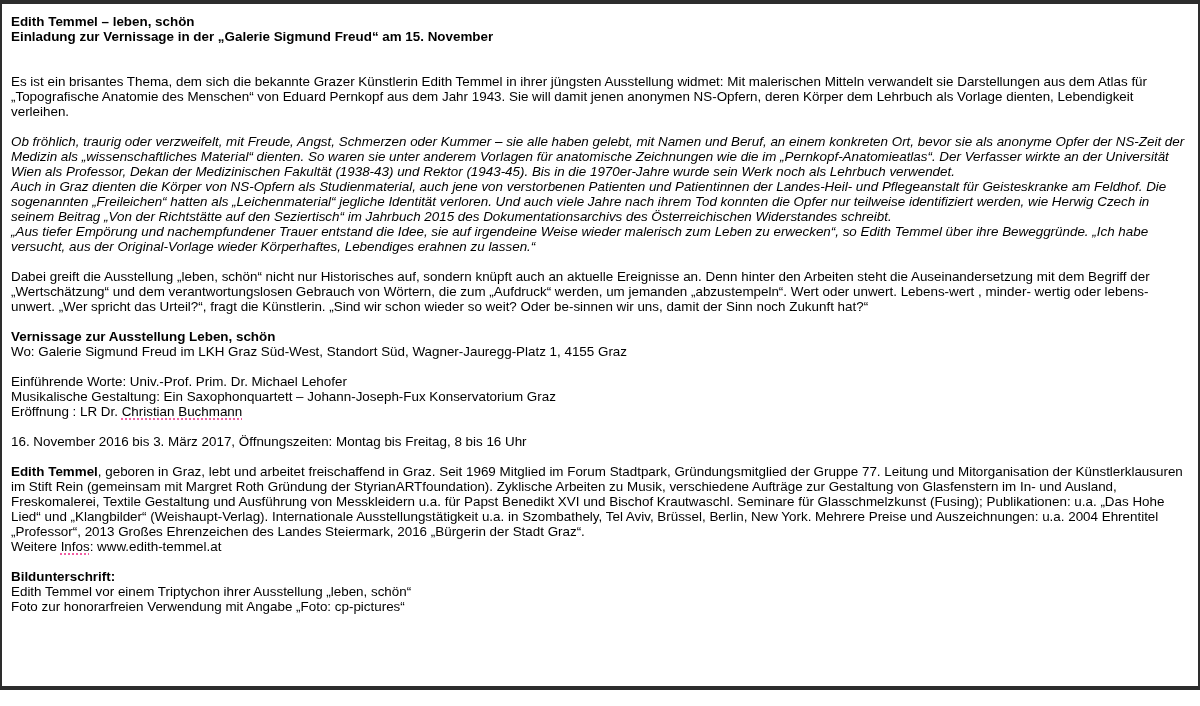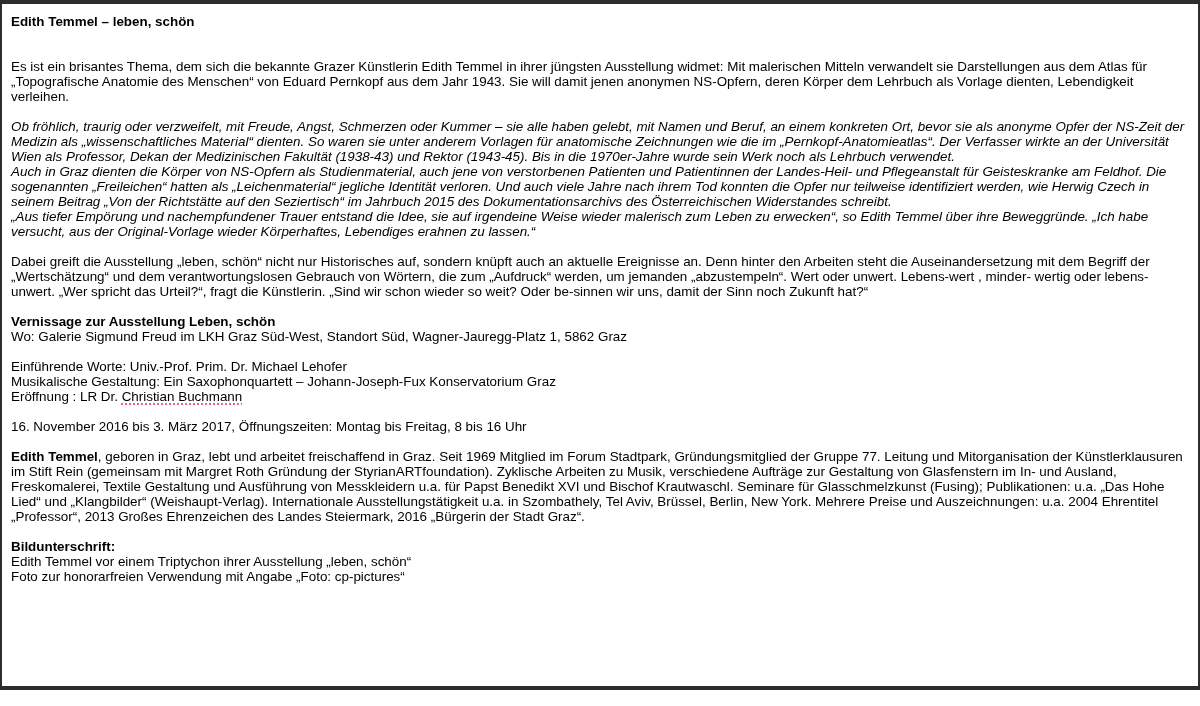--- a/index.html
+++ b/index.html
@@ -32,49 +32,51 @@
     text-underline-offset: 2px;
   }
 </style>
 </head>
 <body>
 
 <div class="doc">
 
   <div class="block title-block">
     <div class="bold">Edith Temmel – leben, schön</div>
+    <div class="bold">Einladung zur Vernissage in der „Galerie Sigmund Freud“ am 15. November</div>
   </div>
 
   <div class="block">Es ist ein brisantes Thema, dem sich die bekannte Grazer Künstlerin Edith Temmel in ihrer jüngsten Ausstellung widmet: Mit malerischen Mitteln verwandelt sie Darstellungen aus dem Atlas für „Topografische Anatomie des Menschen“ von Eduard Pernkopf aus dem Jahr 1943. Sie will damit jenen anonymen NS-Opfern, deren Körper dem Lehrbuch als Vorlage dienten, Lebendigkeit verleihen.</div>
 
   <div class="block">
     <div class="seg">Ob fröhlich, traurig oder verzweifelt, mit Freude, Angst, Schmerzen oder Kummer – sie alle haben gelebt, mit Namen und Beruf, an einem konkreten Ort, bevor sie als anonyme Opfer der NS-Zeit der Medizin als „wissenschaftliches Material“ dienten. So waren sie unter anderem Vorlagen für anatomische Zeichnungen wie die im „Pernkopf-Anatomieatlas“. Der Verfasser wirkte an der Universität Wien als Professor, Dekan der Medizinischen Fakultät (1938-43) und Rektor (1943-45). Bis in die 1970er-Jahre wurde sein Werk noch als Lehrbuch verwendet.</div>
     <div class="seg">Auch in Graz dienten die Körper von NS-Opfern als Studienmaterial, auch jene von verstorbenen Patienten und Patientinnen der Landes-Heil- und Pflegeanstalt für Geisteskranke am Feldhof. Die sogenannten „Freileichen“ hatten als „Leichenmaterial“ jegliche Identität verloren. Und auch viele Jahre nach ihrem Tod konnten die Opfer nur teilweise identifiziert werden, wie Herwig Czech in seinem Beitrag „Von der Richtstätte auf den Seziertisch“ im Jahrbuch 2015 des Dokumentationsarchivs des Österreichischen Widerstandes schreibt.</div>
     <div class="seg">„Aus tiefer Empörung und nachempfundener Trauer entstand die Idee, sie auf irgendeine Weise wieder malerisch zum Leben zu erwecken“, so Edith Temmel über ihre Beweggründe. „Ich habe versucht, aus der Original-Vorlage wieder Körperhaftes, Lebendiges erahnen zu lassen.“</div>
   </div>
 
   <div class="block">Dabei greift die Ausstellung „leben, schön“ nicht nur Historisches auf, sondern knüpft auch an aktuelle Ereignisse an. Denn hinter den Arbeiten steht die Auseinandersetzung mit dem Begriff der „Wertschätzung“ und dem verantwortungslosen Gebrauch von Wörtern, die zum „Aufdruck“ werden, um jemanden „abzustempeln“. Wert oder unwert. Lebens-wert , minder- wertig oder lebens-unwert. „Wer spricht das Urteil?“, fragt die Künstlerin. „Sind wir schon wieder so weit? Oder be-sinnen wir uns, damit der Sinn noch Zukunft hat?“</div>
 
   <div class="block">
     <div class="bold">Vernissage zur Ausstellung Leben, schön</div>
-    <div>Wo: Galerie Sigmund Freud im LKH Graz Süd-West, Standort Süd, Wagner-Jauregg-Platz 1, 5862 Graz</div>
+    <div>Wo: Galerie Sigmund Freud im LKH Graz Süd-West, Standort Süd, Wagner-Jauregg-Platz 1, 4155 Graz</div>
   </div>
 
   <div class="block">
     <div>Einführende Worte: Univ.-Prof. Prim. Dr. Michael Lehofer</div>
     <div>Musikalische Gestaltung: Ein Saxophonquartett – Johann-Joseph-Fux Konservatorium Graz</div>
     <div><span>Eröffnung : LR Dr. </span><span class="spell">Christian Buchmann</span></div>
   </div>
 
   <div class="block">
     <div>16. November 2016 bis 3. März 2017, Öffnungszeiten: Montag bis Freitag, 8 bis 16 Uhr</div>
   </div>
 
   <div class="block">
     <div><span class="bold">Edith Temmel</span><span>, geboren in Graz, lebt und arbeitet freischaffend in Graz. Seit 1969 Mitglied im Forum Stadtpark, Gründungsmitglied der Gruppe 77. Leitung und Mitorganisation der Künstlerklausuren im Stift Rein (gemeinsam mit Margret Roth Gründung der StyrianARTfoundation). Zyklische Arbeiten zu Musik, verschiedene Aufträge zur Gestaltung von Glasfenstern im In- und Ausland, Freskomalerei, Textile Gestaltung und Ausführung von Messkleidern u.a. für Papst Benedikt XVI und Bischof Krautwaschl. Seminare für Glasschmelzkunst (Fusing); Publikationen: u.a. „Das Hohe Lied“ und „Klangbilder“ (Weishaupt-Verlag). Internationale Ausstellungstätigkeit u.a. in Szombathely, Tel Aviv, Brüssel, Berlin, New York. Mehrere Preise und Auszeichnungen: u.a. 2004 Ehrentitel „Professor“, 2013 Großes Ehrenzeichen des Landes Steiermark, 2016 „Bürgerin der Stadt Graz“.</span></div>
+    <div><span>Weitere </span><span class="spell">Infos</span><span>: www.edith-temmel.at</span></div>
   </div>
 
   <div class="block">
     <div class="bold">Bildunterschrift:</div>
     <div>Edith Temmel vor einem Triptychon ihrer Ausstellung „leben, schön“</div>
     <div>Foto zur honorarfreien Verwendung mit Angabe „Foto: cp-pictures“</div>
   </div>
 
 </div>
 

